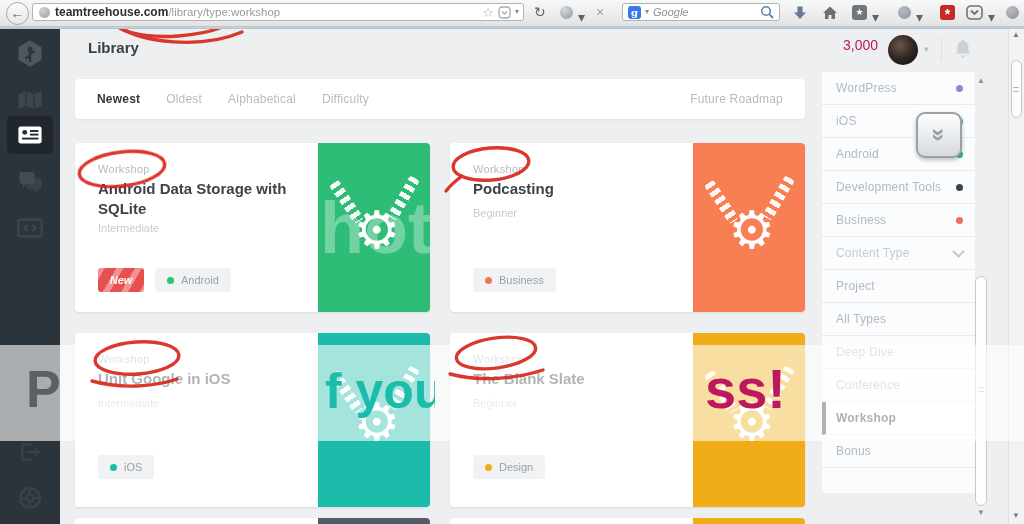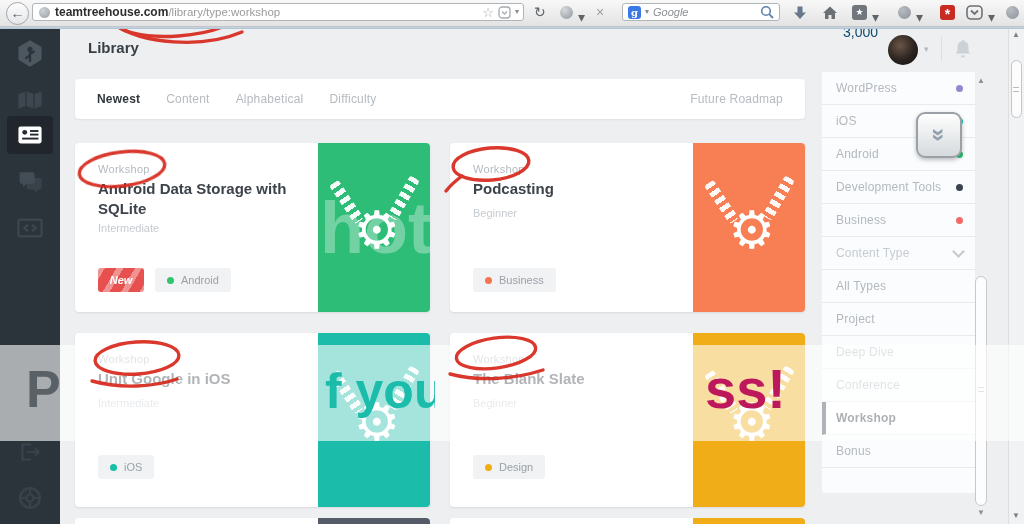--- a/index.html
+++ b/index.html
@@ -38,21 +38,21 @@
   .blob{position:absolute;top:6px;width:13px;height:13px;border-radius:50%;
         background:radial-gradient(circle at 35% 30%,#b7bcc1,#8d939a)}
 
   
   .rail{position:absolute;left:0;top:28px;width:60px;height:496px;background:#2c343b;z-index:10}
   .rail-item{position:absolute;left:0;width:60px;height:36px;display:flex;align-items:center;justify-content:center}
   .active-bg{position:absolute;left:7px;top:88px;width:46px;height:38px;border-radius:4px;background:#20262c}
 
   
   .page-title{position:absolute;left:88px;top:39px;font-size:15px;font-weight:bold;color:#383f45;z-index:11}
-  .points{position:absolute;left:843px;top:24px;font-size:14px;color:#0c4a6e;z-index:11}
+  .points{position:absolute;left:843px;top:37px;font-size:14px;color:#be185d;z-index:11}
   .avatar{position:absolute;left:888px;top:35px;width:30px;height:30px;border-radius:50%;z-index:11;
           background:radial-gradient(circle at 40% 35%,#6b5546 0%,#2a2320 55%,#141210 100%)}
   .av-caret{position:absolute;left:924px;top:44px;font-size:9px;color:#b4bac0;z-index:11}
   .hdr-divider{position:absolute;left:941px;top:37px;width:1px;height:24px;background:#dde0e3;z-index:11}
   .bell{position:absolute;left:952px;top:37px;z-index:11}
 
   
   .filter-bar{position:absolute;left:75px;top:79px;width:730px;height:40px;background:#fff;border-radius:4px;
               box-shadow:0 1px 2px rgba(31,40,48,.08);display:flex;align-items:center;z-index:5;box-sizing:border-box;padding:0 22px}
   .f-item{font-size:12px;color:#b5bbc1;margin-right:26px;letter-spacing:.2px}
@@ -245,21 +245,21 @@
 <div class="hdr-divider"></div>
 <div class="bell">
   <svg width="22" height="24" viewBox="0 0 22 24">
     <path d="M11 3a1.6 1.6 0 0 1 1.6 1.6c2.6.7 3.9 2.8 3.9 5.3v4l1.6 2.6H3.9l1.6-2.6v-4c0-2.5 1.3-4.6 3.9-5.3A1.6 1.6 0 0 1 11 3z" fill="#ccd1d5"></path>
     <path d="M9 18.5a2 2 0 0 0 4 0z" fill="#ccd1d5"></path>
   </svg>
 </div>
 
 <div class="filter-bar">
   <span class="f-item f-active">Newest</span>
-  <span class="f-item">Content</span>
+  <span class="f-item">Oldest</span>
   <span class="f-item">Alphabetical</span>
   <span class="f-item">Difficulty</span>
   <span class="f-item f-right">Future Roadmap</span>
 </div>
 
 <div class="card c1">
   <div class="kicker">Workshop</div>
   <div class="ctitle">Android Data Storage with SQLite</div>
   <div class="cdiff">Intermediate</div>
   <div class="tags">
@@ -361,24 +361,24 @@
   </div>
   <div class="srow">
     <span>Business</span>
     <span class="sdot" style="background-color: rgb(242, 106, 106);"></span>
   </div>
   <div class="srow">
     <span class="ct-label">Content Type</span>
     <span class="chev"></span>
   </div>
   <div class="srow">
+    <span>Project</span>
+  </div>
+  <div class="srow">
     <span>All Types</span>
-  </div>
-  <div class="srow">
-    <span>Project</span>
   </div>
   <div class="srow">
     <span>Deep Dive</span>
   </div>
   <div class="srow">
     <span>Conference</span>
   </div>
   <div class="srow active-row">
     <span>Workshop</span>
   </div>

